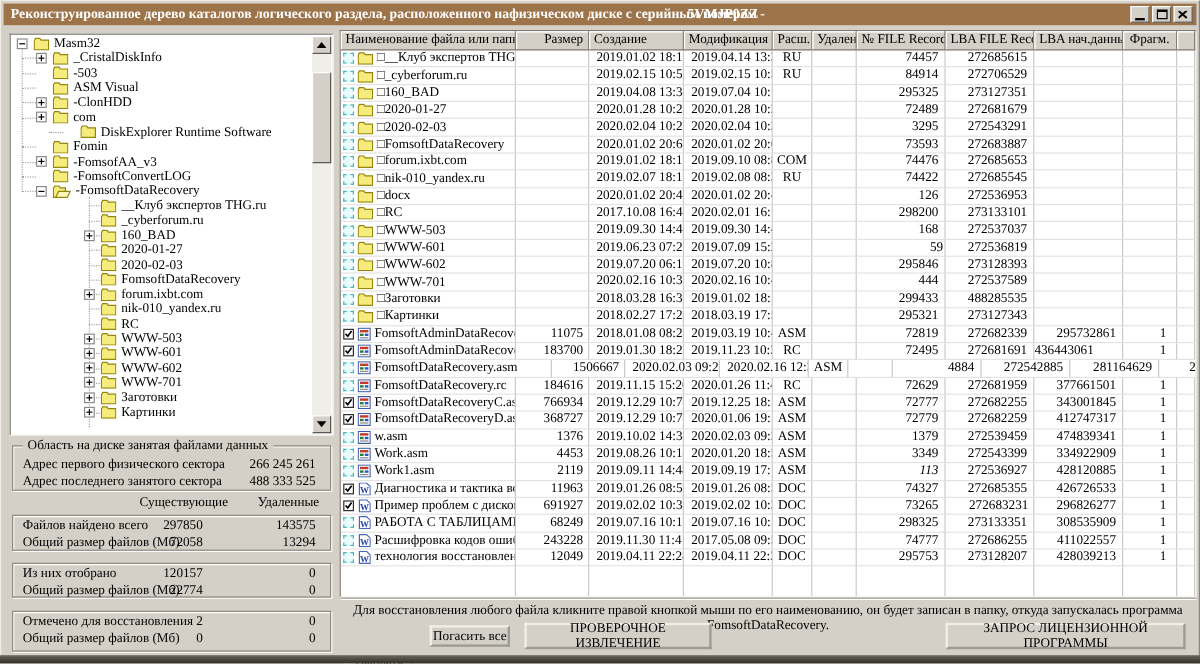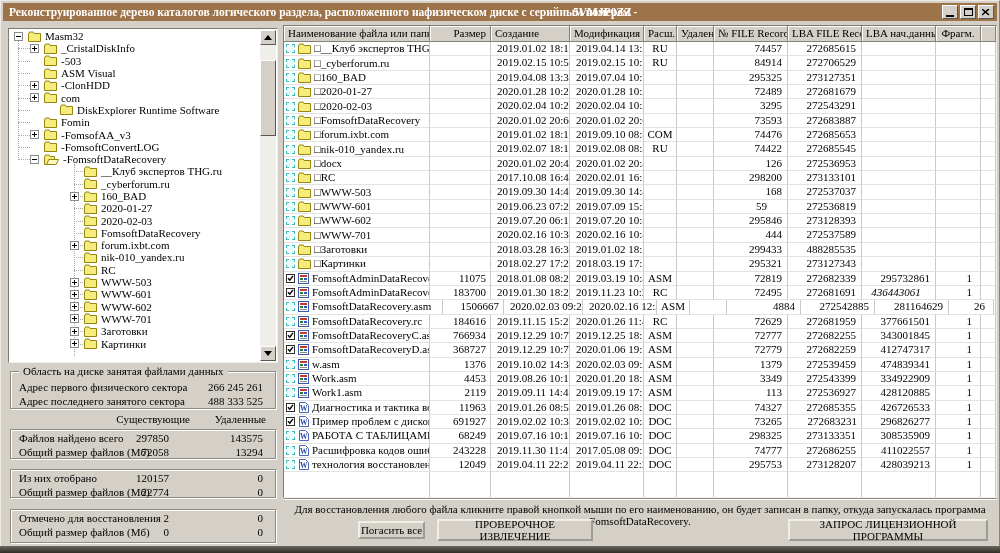--- a/index.html
+++ b/index.html
@@ -156,21 +156,21 @@
       </div>
       <div class="tree-item lv1" style="padding-left: 20px;">
         <span class="expbox plus"></span>
         <span class="ticon">
           <svg width="13" height="11" viewBox="0 0 13 11">
             <path d="M0.5 3 L0.5 10.5 L12.5 10.5 L12.5 2.5 L6.2 2.5 L5.2 1 L1.5 1 Z" fill="#f6eb7d" stroke="#93860a"></path>
           </svg>
         </span>
         <span class="tlabel">com</span>
       </div>
-      <div class="tree-item lv1" style="padding-left: 36px;">
+      <div class="tree-item lv1" style="padding-left: 20px; margin-left: 23px;">
         <span class="expspace"></span>
         <span class="ticon">
           <svg width="13" height="11" viewBox="0 0 13 11">
             <path d="M0.5 3 L0.5 10.5 L12.5 10.5 L12.5 2.5 L6.2 2.5 L5.2 1 L1.5 1 Z" fill="#f6eb7d" stroke="#93860a"></path>
           </svg>
         </span>
         <span class="tlabel">DiskExplorer Runtime Software</span>
       </div>
       <div class="tree-item lv1" style="padding-left: 20px;">
         <span class="expspace"></span>
@@ -667,21 +667,21 @@
               <path d="M0.5 3 L0.5 10.5 L12.5 10.5 L12.5 2.5 L6.2 2.5 L5.2 1 L1.5 1 Z" fill="#f6eb7d" stroke="#93860a"></path>
             </svg>
           </span>
           <span class="fname">□WWW-601</span>
         </div>
         <div class="bcell" style="width: 61px; text-align: right; padding: 0px 4px;"></div>
         <div class="bcell" style="width: 79px; text-align: left; padding: 0px 0px 0px 6px;">2019.06.23 07:26</div>
         <div class="bcell" style="width: 74px; text-align: left; padding: 0px 0px 0px 6px;">2019.07.09 15:27</div>
         <div class="bcell" style="width: 33px; text-align: center;"></div>
         <div class="bcell" style="width: 37px; text-align: center;"></div>
-        <div class="bcell" style="width: 74px; text-align: right; padding: 0px 20px 0px 0px;">59</div>
+        <div class="bcell" style="width: 74px; text-align: right; padding: 0px 1px 0px 0px;">59</div>
         <div class="bcell" style="width: 74px; text-align: right; padding: 0px 5px 0px 0px;">272536819</div>
         <div class="bcell" style="width: 74px; text-align: right; padding: 0px 5px 0px 0px;"></div>
         <div class="bcell" style="width: 45px; text-align: right; padding: 0px 8px 0px 0px;"></div>
         <div class="bcell" style="width: 15px; text-align: center; flex: 1 1 0%;"></div>
       </div>
       <div class="trow">
         <div class="bcell namecell" style="width: 146px; text-align: left;">
           <span class="cb un"></span>
           <span class="fic">
             <svg width="13" height="11" viewBox="0 0 13 11">
@@ -811,26 +811,26 @@
           </span>
           <span class="fname">FomsoftAdminDataRecovery.rc</span>
         </div>
         <div class="bcell" style="width: 61px; text-align: right; padding: 0px 4px;">183700</div>
         <div class="bcell" style="width: 79px; text-align: left; padding: 0px 0px 0px 6px;">2019.01.30 18:26</div>
         <div class="bcell" style="width: 74px; text-align: left; padding: 0px 0px 0px 6px;">2019.11.23 10:24</div>
         <div class="bcell" style="width: 33px; text-align: center;">RC</div>
         <div class="bcell" style="width: 37px; text-align: center;"></div>
         <div class="bcell" style="width: 74px; text-align: right; padding: 0px 5px 0px 0px;">72495</div>
         <div class="bcell" style="width: 74px; text-align: right; padding: 0px 5px 0px 0px;">272681691</div>
-        <div class="bcell" style="width: 74px; text-align: center; padding: 0px 5px 0px 0px; font-style: italic;">436443061</div>
-        <div class="bcell" style="width: 45px; text-align: right; padding: 0px 8px 0px 0px;">1</div>
-        <div class="bcell" style="width: 15px; text-align: center; flex: 1 1 0%;"></div>
-      </div>
-      <div class="trow">
-        <div class="bcell namecell" style="width: 159px; text-align: left;">
+        <div class="bcell" style="width: 74px; text-align: left; padding: 0px 5px 0px 0px;">436443061</div>
+        <div class="bcell" style="width: 45px; text-align: right; padding: 0px 8px 0px 0px;">1</div>
+        <div class="bcell" style="width: 15px; text-align: center; flex: 1 1 0%;"></div>
+      </div>
+      <div class="trow">
+        <div class="bcell namecell" style="width: 176px; text-align: left;">
           <span class="cb un"></span>
           <span class="fic">
             <svg width="11" height="11" viewBox="0 0 11 11">
               <rect x="0.5" y="0.5" width="10" height="10" fill="#fff" stroke="#3a57a8"></rect>
               <rect x="2" y="2" width="7" height="2" fill="#c23a2a"></rect>
               <rect x="2" y="5" width="3" height="2" fill="#2a7a3a"></rect>
               <rect x="6" y="5" width="3" height="2" fill="#2a57c2"></rect>
               <rect x="2" y="8" width="7" height="1" fill="#8a8a8a"></rect>
             </svg>
           </span>
@@ -992,21 +992,21 @@
               <rect x="2" y="8" width="7" height="1" fill="#8a8a8a"></rect>
             </svg>
           </span>
           <span class="fname">Work1.asm</span>
         </div>
         <div class="bcell" style="width: 61px; text-align: right; padding: 0px 4px;">2119</div>
         <div class="bcell" style="width: 79px; text-align: left; padding: 0px 0px 0px 6px;">2019.09.11 14:48</div>
         <div class="bcell" style="width: 74px; text-align: left; padding: 0px 0px 0px 6px;">2019.09.19 17:14</div>
         <div class="bcell" style="width: 33px; text-align: center;">ASM</div>
         <div class="bcell" style="width: 37px; text-align: center;"></div>
-        <div class="bcell" style="width: 74px; text-align: right; padding: 0px 5px 0px 0px;">113</div>
+        <div class="bcell" style="width: 74px; text-align: right; padding: 0px 5px 0px 0px; font-style: italic;">113</div>
         <div class="bcell" style="width: 74px; text-align: right; padding: 0px 5px 0px 0px;">272536927</div>
         <div class="bcell" style="width: 74px; text-align: right; padding: 0px 5px 0px 0px;">428120885</div>
         <div class="bcell" style="width: 45px; text-align: right; padding: 0px 8px 0px 0px;">1</div>
         <div class="bcell" style="width: 15px; text-align: center; flex: 1 1 0%;"></div>
       </div>
       <div class="trow">
         <div class="bcell namecell" style="width: 146px; text-align: left;">
           <span class="cb ck">
             <svg width="7" height="7" viewBox="0 0 7 7" style="position:absolute;left:0;top:0">
               <polyline points="1,3.2 2.8,5.2 6,0.8" fill="none" stroke="#000" stroke-width="1.4"></polyline>

